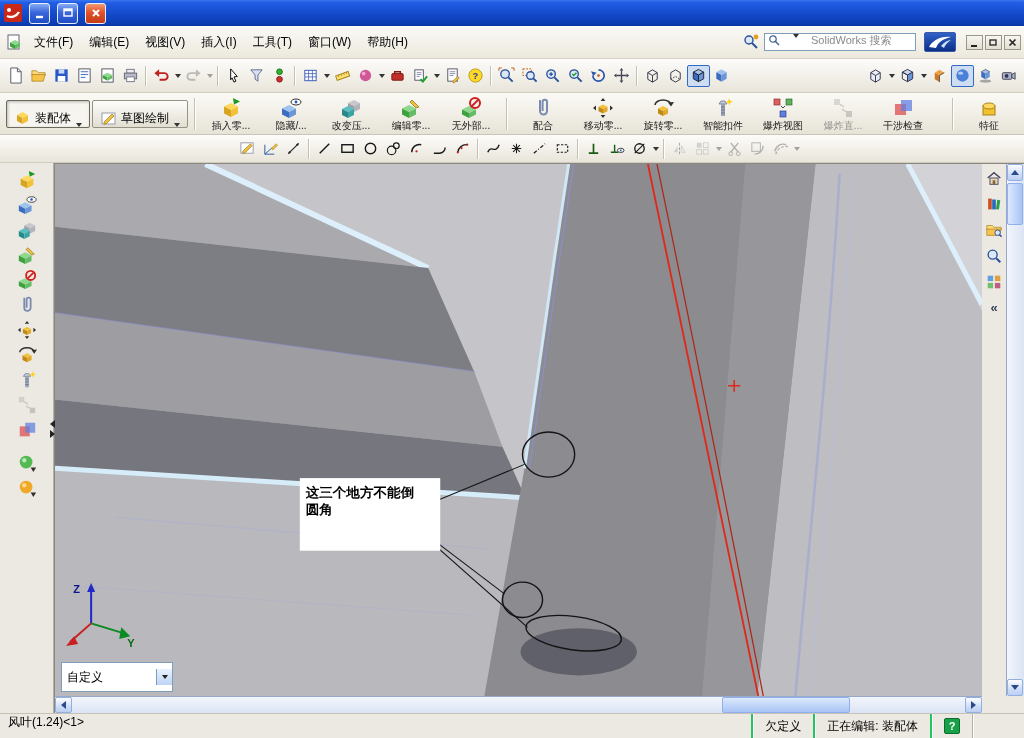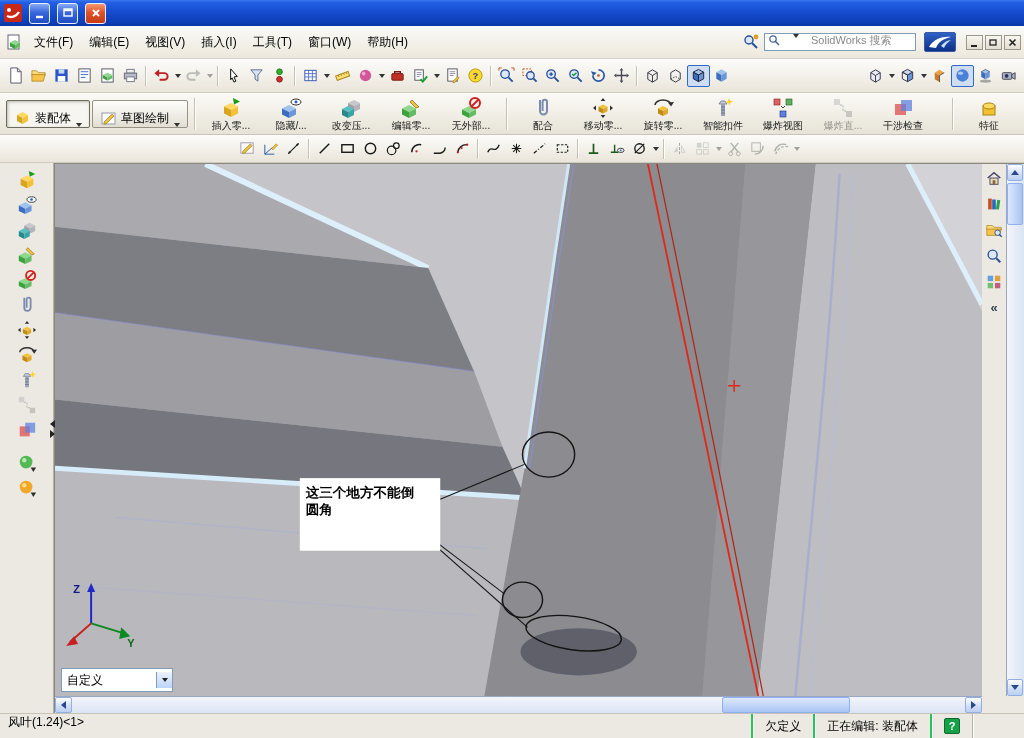--- a/index.html
+++ b/index.html
@@ -59,21 +59,21 @@
 
 .main{flex:1;display:flex;min-height:0;position:relative}
 .left-strip{width:54px;flex:none;background:#ece9e2;border-right:1px solid #b4b0a4;display:flex;flex-direction:column;align-items:center;padding-top:4px}
 .lt{width:26px;height:25px;display:flex;align-items:center;justify-content:center;border:1px solid transparent;border-radius:2px}
 .lt svg{width:20px;height:20px}
 .lt-gap{height:8px}
 .splitter{position:absolute;left:48px;top:252px;width:8px;height:28px;display:flex;flex-direction:column;align-items:center;justify-content:center;gap:2px;z-index:5}
 .vp-col{flex:1;display:flex;flex-direction:column;min-width:0;border-top:1px solid #8a887e;border-left:1px solid #8a887e}
 .viewport{position:relative;flex:1;min-height:0;background:#86efac;overflow:hidden}
 .viewport>svg.scene{position:absolute;inset:0;width:100%;height:100%}
-.view-combo{position:absolute;left:6px;bottom:4px;width:112px;height:24px;border:1px solid #7f9db9;background:#fff;display:flex;align-items:center;font-size:12px;z-index:4}
+.view-combo{position:absolute;left:6px;bottom:4px;width:112px;height:30px;border:1px solid #7f9db9;background:#fff;display:flex;align-items:center;font-size:12px;z-index:4}
 .view-combo .vc-text{flex:1;padding-left:5px;white-space:nowrap;overflow:hidden}
 .vc-btn{width:16px;height:16px;flex:none;border-left:1px solid #7f9db9;background:linear-gradient(#eaf2fd,#bcd4f6);display:flex;align-items:center;justify-content:center}
 
 
 .hscroll{height:17px;flex:none;position:relative;background:linear-gradient(180deg,#f2f5fc,#dbe4f4);border-top:1px solid #9aa8c8}
 .sbtn{position:absolute;width:17px;height:16px;top:0;background:linear-gradient(180deg,#fdfeff,#cfdef8 60%,#bcd0f2);border:1px solid #93aee0;border-radius:2px;display:flex;align-items:center;justify-content:center}
 .sbtn.left{left:0}.sbtn.right{right:0}
 .hthumb{position:absolute;top:0;height:16px;left:72%;width:128px;background:linear-gradient(180deg,#dce9fd,#a9c4f4);border:1px solid #8fb0ec;border-radius:2px}
 .right-strip{width:42px;flex:none;display:flex;background:#ece9e2;border-top:1px solid #8a887e}
 .ticons{width:24px;display:flex;flex-direction:column;align-items:center;padding-top:4px;gap:6px}

